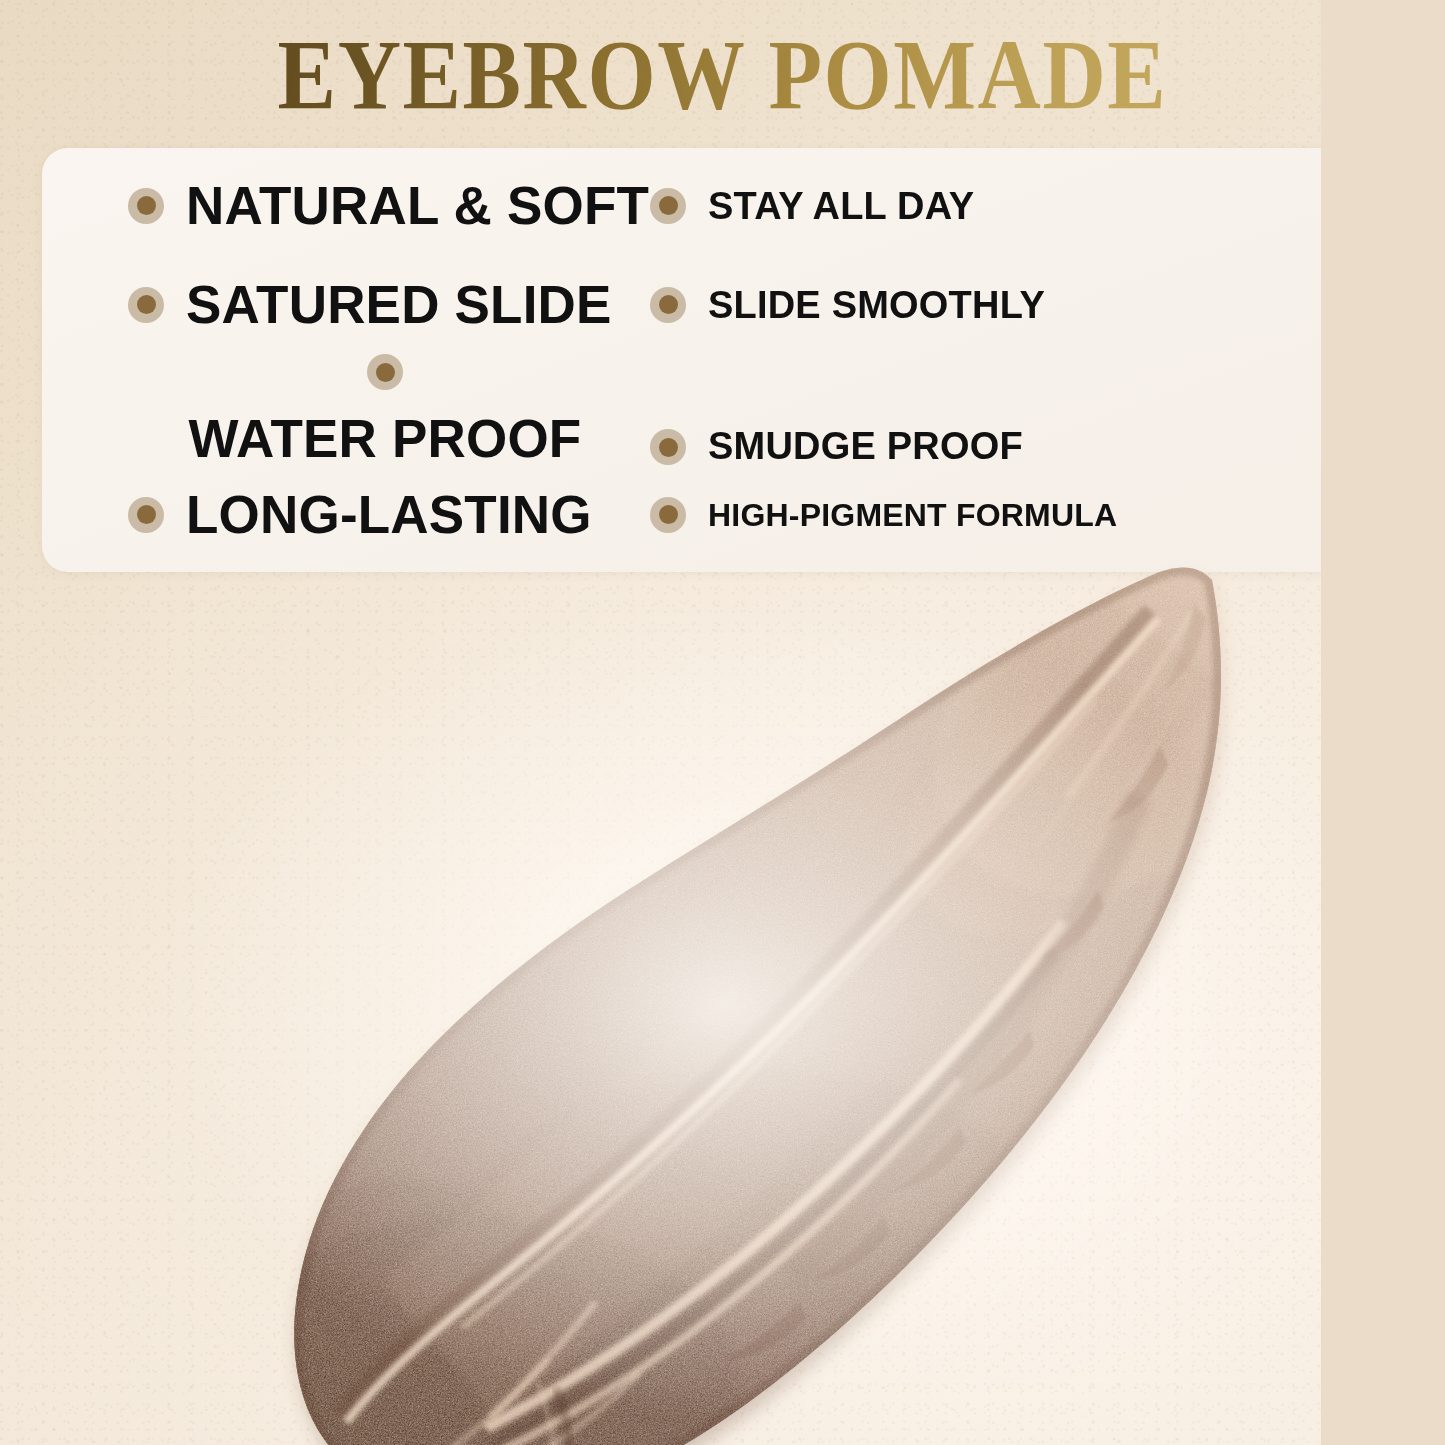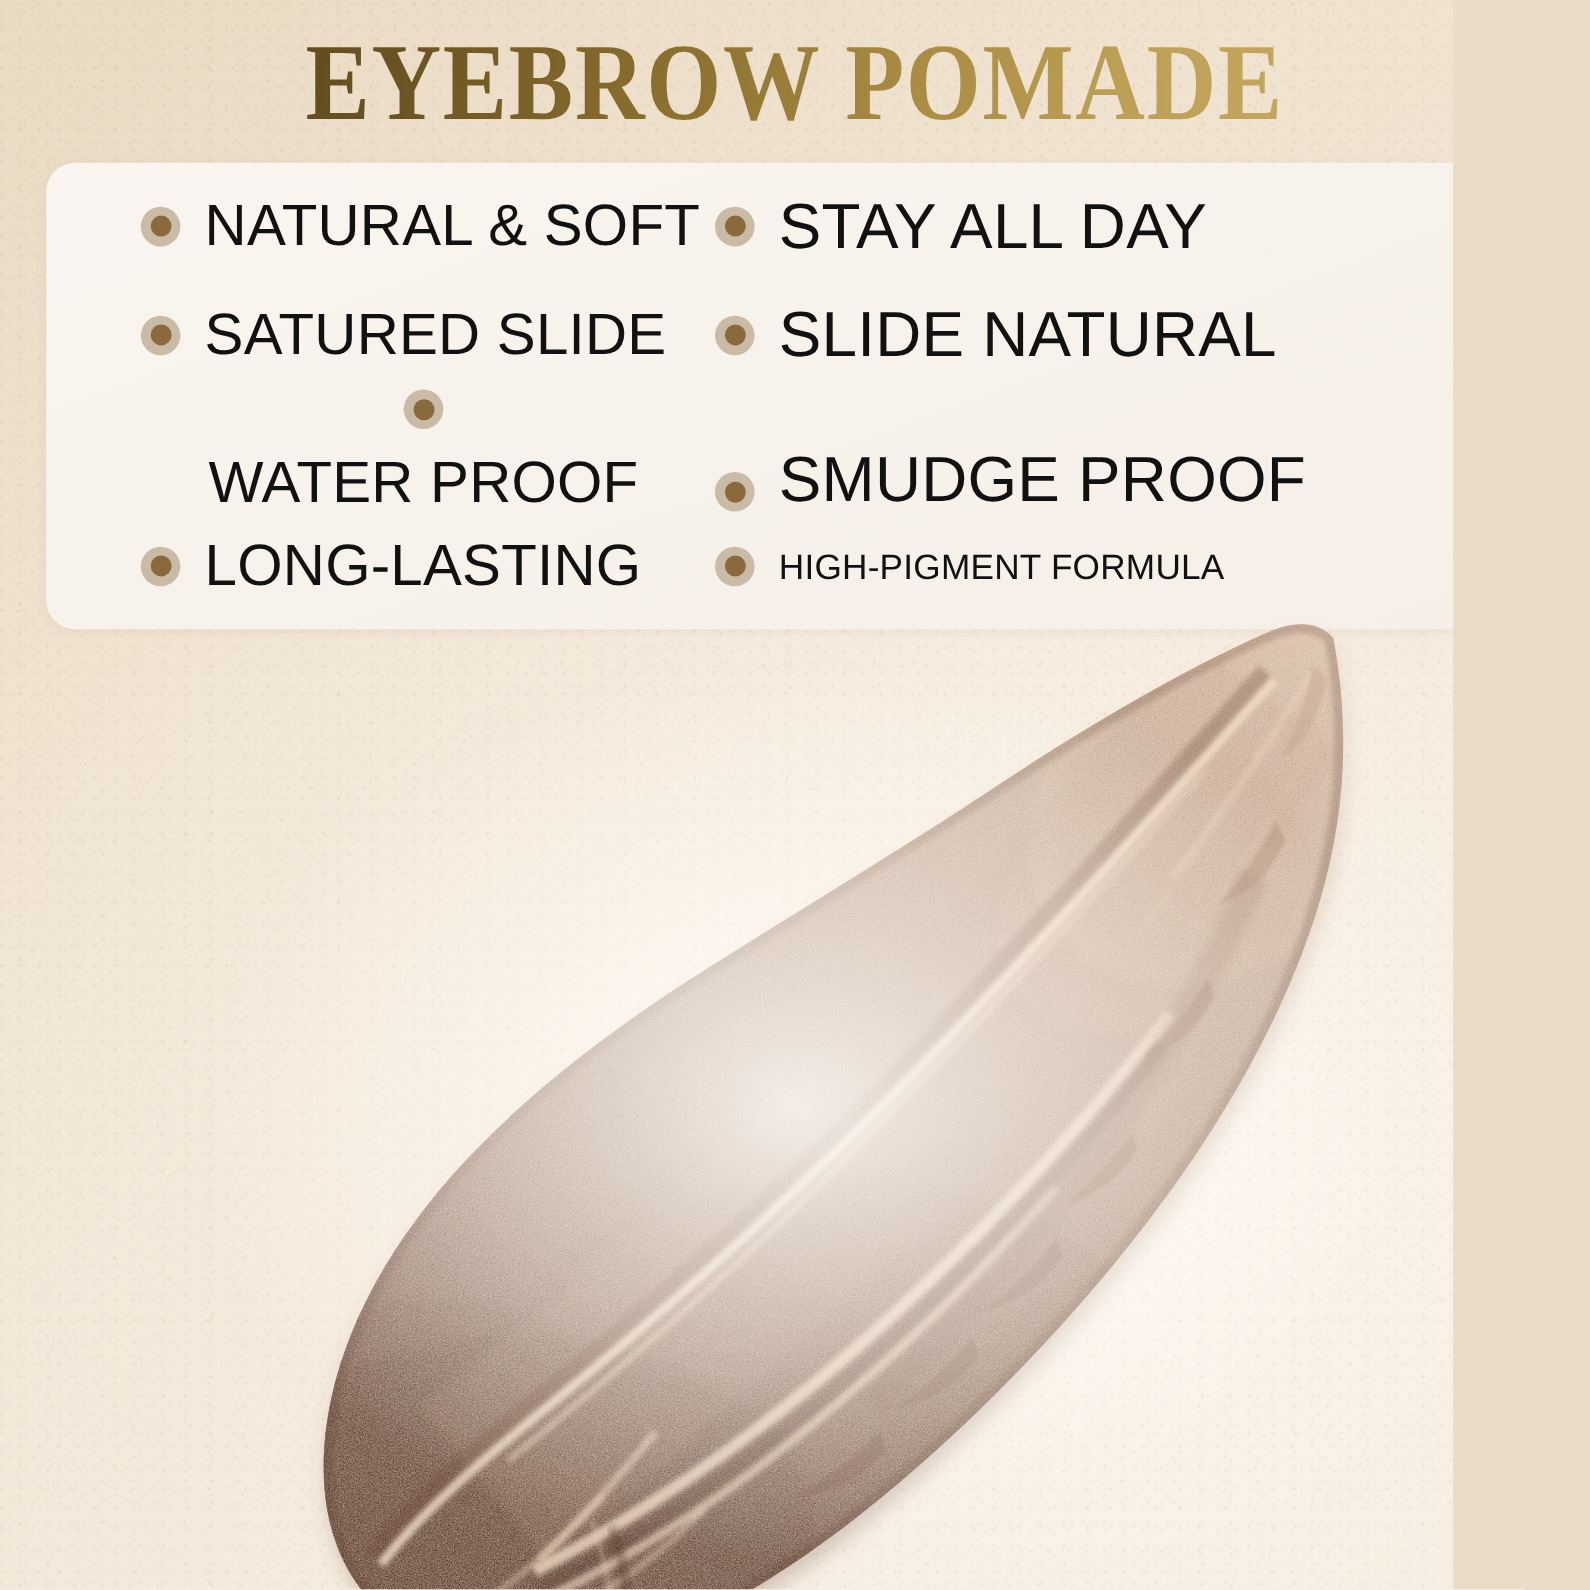--- a/index.html
+++ b/index.html
@@ -115,27 +115,27 @@
     content: "";
     width: 19px;
     height: 19px;
     border-radius: 50%;
     background: #8A6A3C;
   }
 
   .feature-label {
     font-family: "Liberation Sans", sans-serif;
     font-size: 53px;
-    font-weight: 400;
+    font-weight: 700;
     color: #111111;
     letter-spacing: 0.2px;
     white-space: nowrap;
     line-height: 1;
   }
-  .feature.col-right .feature-label { font-size: 58px; }
+  .feature.col-right .feature-label { font-size: 38px; }
   .feature.col-right.wide .feature-label { font-size: 32px; }
 
   
   .swatch-stage {
     position: absolute;
     left: 0;
     top: 560px;
     width: 1445px;
     height: 885px;
   }
@@ -173,21 +173,21 @@
       <span class="feature-label">STAY ALL DAY</span>
     </div>
 
     <div class="feature col-left" style="grid-column:1;grid-row:2;">
       <span class="bullet"></span>
       <span class="feature-label">SATURED SLIDE</span>
     </div>
 
     <div class="feature col-right" style="grid-column:2;grid-row:2;">
       <span class="bullet"></span>
-      <span class="feature-label">SLIDE NATURAL</span>
+      <span class="feature-label">SLIDE SMOOTHLY</span>
     </div>
 
     <div class="feature col-left" style="grid-column:1;grid-row:3;flex-direction:column;">
       <span class="bullet"></span>
       <span class="feature-label">WATER PROOF</span>
     </div>
 
     <div class="feature col-right" style="grid-column:2;grid-row:3;align-items:flex-end;">
       <span class="bullet"></span>
       <span class="feature-label">SMUDGE PROOF</span>

